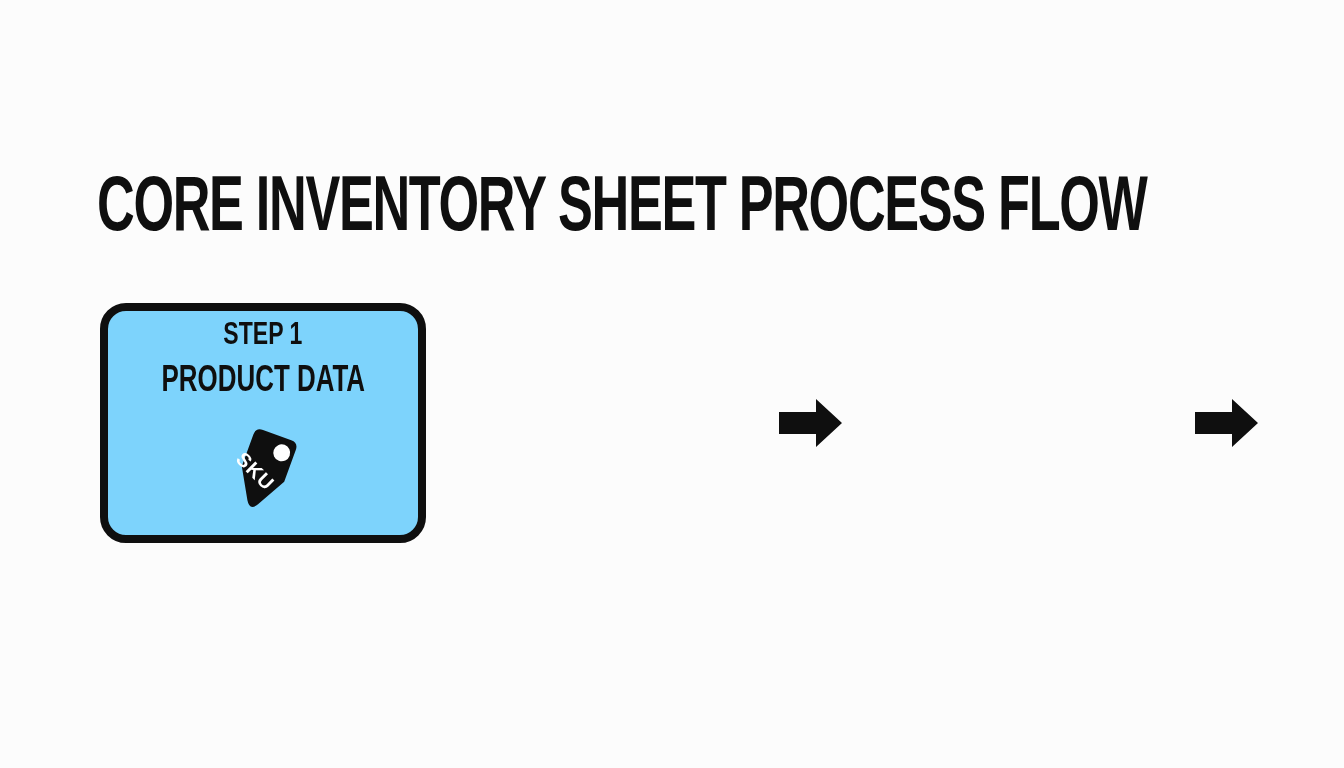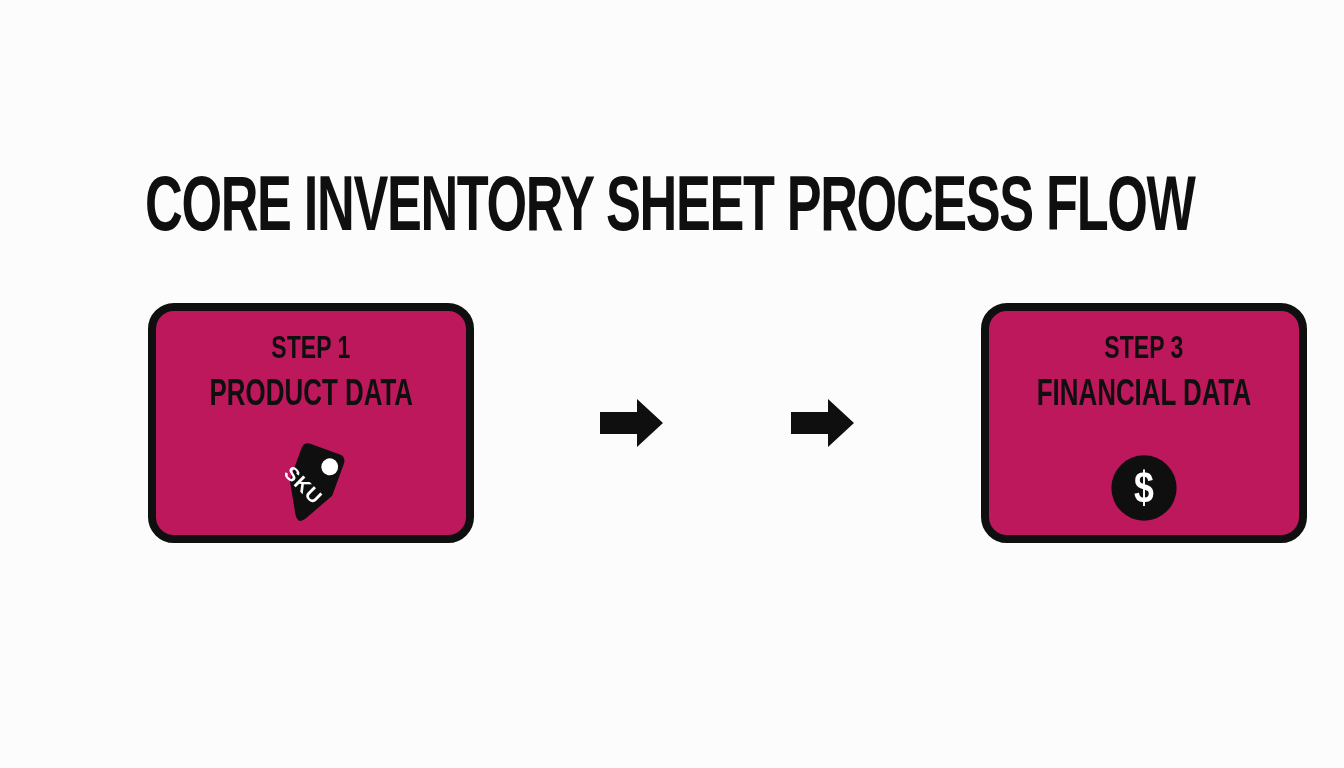--- a/index.html
+++ b/index.html
@@ -11,21 +11,20 @@
     height: 768px;
     background: #fcfcfc;
     overflow: hidden;
     font-family: "Liberation Sans", sans-serif;
     color: #0f0f0f;
   }
   .canvas {
     position: relative;
     width: 1223px;
     height: 768px;
-    margin-left: 48px;
   }
   .title {
     position: absolute;
     left: 97px;
     top: 164px;
     font-size: 78px;
     font-weight: bold;
     line-height: 1;
     letter-spacing: -2px;
     white-space: nowrap;
@@ -42,25 +41,25 @@
     display: flex;
     align-items: center;
     justify-content: space-between;
   }
   .step-box {
     box-sizing: border-box;
     width: 326px;
     height: 240px;
     border: 8px solid #0f0f0f;
     border-radius: 26px;
-    background: #be185d;
+    background: #7dd3fc;
     display: flex;
     flex-direction: column;
     align-items: center;
-    padding-top: 20px;
+    padding-top: 6px;
   }
   .step-label {
     font-size: 32px;
     font-weight: bold;
     line-height: 1;
     white-space: nowrap;
     display: inline-block;
     transform: scaleX(0.72);
   }
   .step-name {
@@ -121,25 +120,15 @@
       </svg>
     </div>
 
 
     <div class="connector">
       <svg width="64" height="58" viewBox="0 0 64 58">
         <polygon points="0,18 37,18 37,5 63,29 37,53 37,40 0,40" fill="#0f0f0f"></polygon>
       </svg>
     </div>
 
-    <div class="step-box">
-      <span class="step-label">STEP 3</span>
-      <span class="step-name">FINANCIAL DATA</span>
-      <div class="icon-wrap">
-        <svg width="68" height="68" viewBox="0 0 100 100">
-          <circle cx="50" cy="50" r="48" fill="#0f0f0f"></circle>
-          <text class="svg-bold-text" x="50" y="72" font-size="64" fill="#ffffff" text-anchor="middle" transform="scale(0.82 1)" transform-origin="50 50">$</text>
-        </svg>
-      </div>
-    </div>
 
   </div>
 </div>
 
 </body></html>

